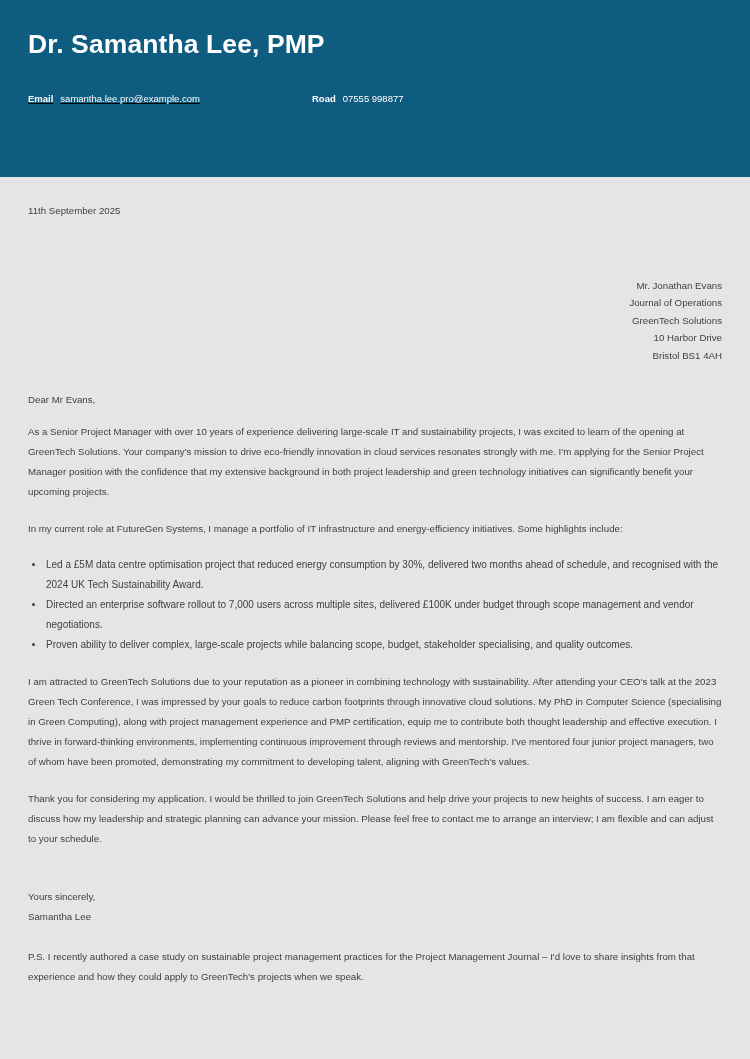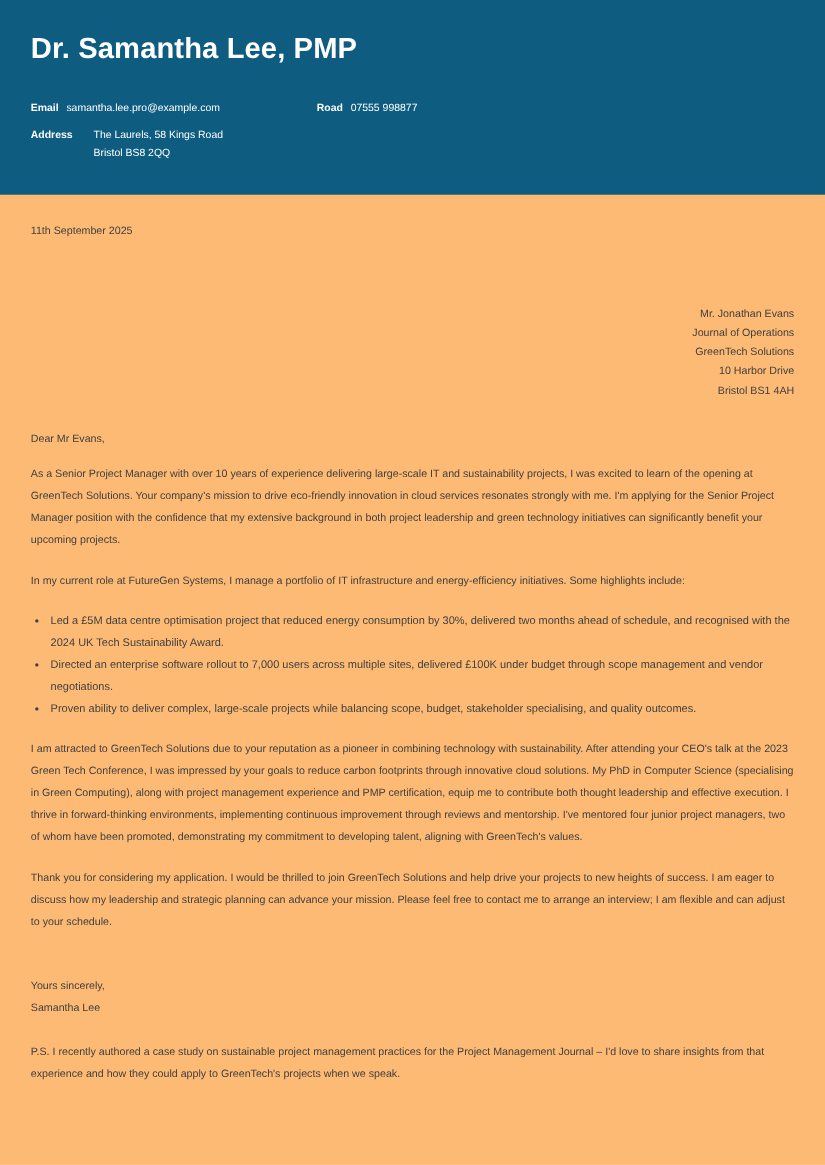--- a/index.html
+++ b/index.html
@@ -12,21 +12,21 @@
     background: #ffffff;
     font-family: "Liberation Sans", sans-serif;
     -webkit-font-smoothing: antialiased;
     overflow: hidden;
   }
 
   .page {
     width: 750px;
     height: 1059px;
     position: relative;
-    background: #fdba74;
+    background: #e5e5e5;
   }
 
   
   .header {
     background: #0f5c81;
     padding: 30px 28px 26px 28px;
     box-sizing: border-box;
     height: 177px;
   }
 
@@ -58,21 +58,21 @@
   }
 
   .contact-value {
     color: #ffffff;
     font-size: 9.5px;
     font-weight: normal;
     white-space: nowrap;
     margin-left: 7px;
   }
 
-  .email-pair { width: 260px; }
+  .email-pair { width: 284px; text-decoration: underline; }
 
   .address-row {
     display: flex;
     align-items: baseline;
     margin-bottom: 2px;
   }
   .address-label {
     color: #ffffff;
     font-size: 9.5px;
     font-weight: bold;
@@ -177,27 +177,20 @@
       <div class="contact-pair email-pair">
         <span class="contact-label">Email</span>
         <span class="contact-value">samantha.lee.pro@example.com</span>
       </div>
       <div class="contact-pair">
         <span class="contact-label">Road</span>
         <span class="contact-value">07555 998877</span>
       </div>
     </div>
 
-    <div class="address-row">
-      <span class="address-label">Address</span>
-      <div class="address-lines">
-        <div class="address-line">The Laurels, 58 Kings Road</div>
-        <div class="address-line">Bristol BS8 2QQ</div>
-      </div>
-    </div>
   </div>
 
   <div class="body-wrap">
 
     <div class="date">11th September 2025</div>
 
     <div class="recipient">
       <div class="recipient-line">Mr. Jonathan Evans</div>
       <div class="recipient-line">Journal of Operations</div>
       <div class="recipient-line">GreenTech Solutions</div>

